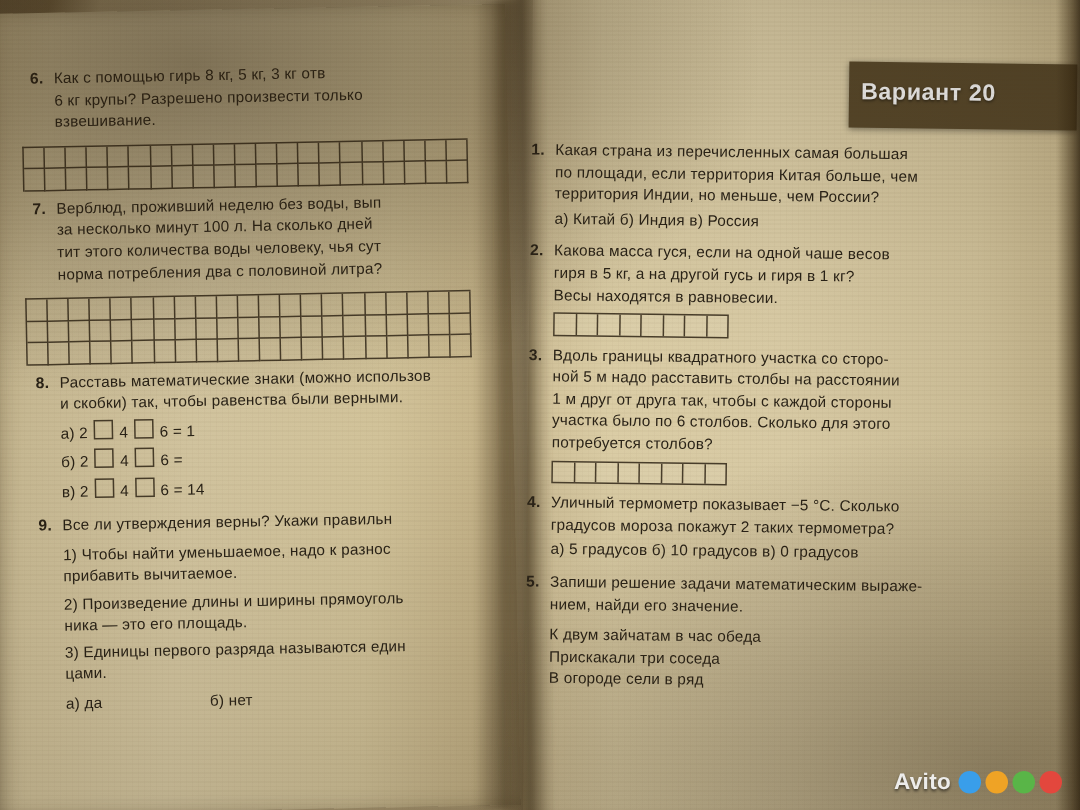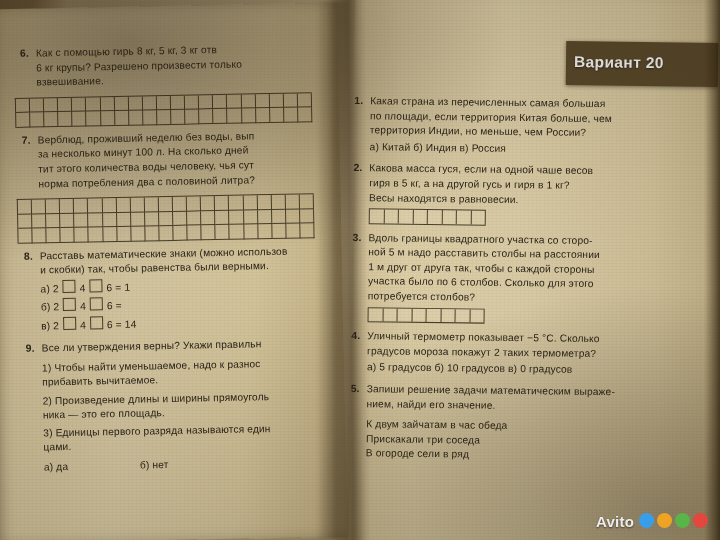--- a/index.html
+++ b/index.html
@@ -163,20 +163,21 @@
     letter-spacing: 0.4px;
     transform: rotate(0.7deg);
     text-shadow: 0 1px 2px rgba(0,0,0,0.5);
   }
 
   
   .watermark {
     position: absolute;
     right: 12px; bottom: 10px;
     display: flex;
+    align-items: center;
     gap: 5px;
     opacity: 0.95;
   }
   .watermark .wm-text {
     color: #f2f2f2;
     font-size: 15px;
     font-weight: bold;
     letter-spacing: 0.2px;
     text-shadow: 0 1px 2px rgba(0,0,0,0.6);
   }

